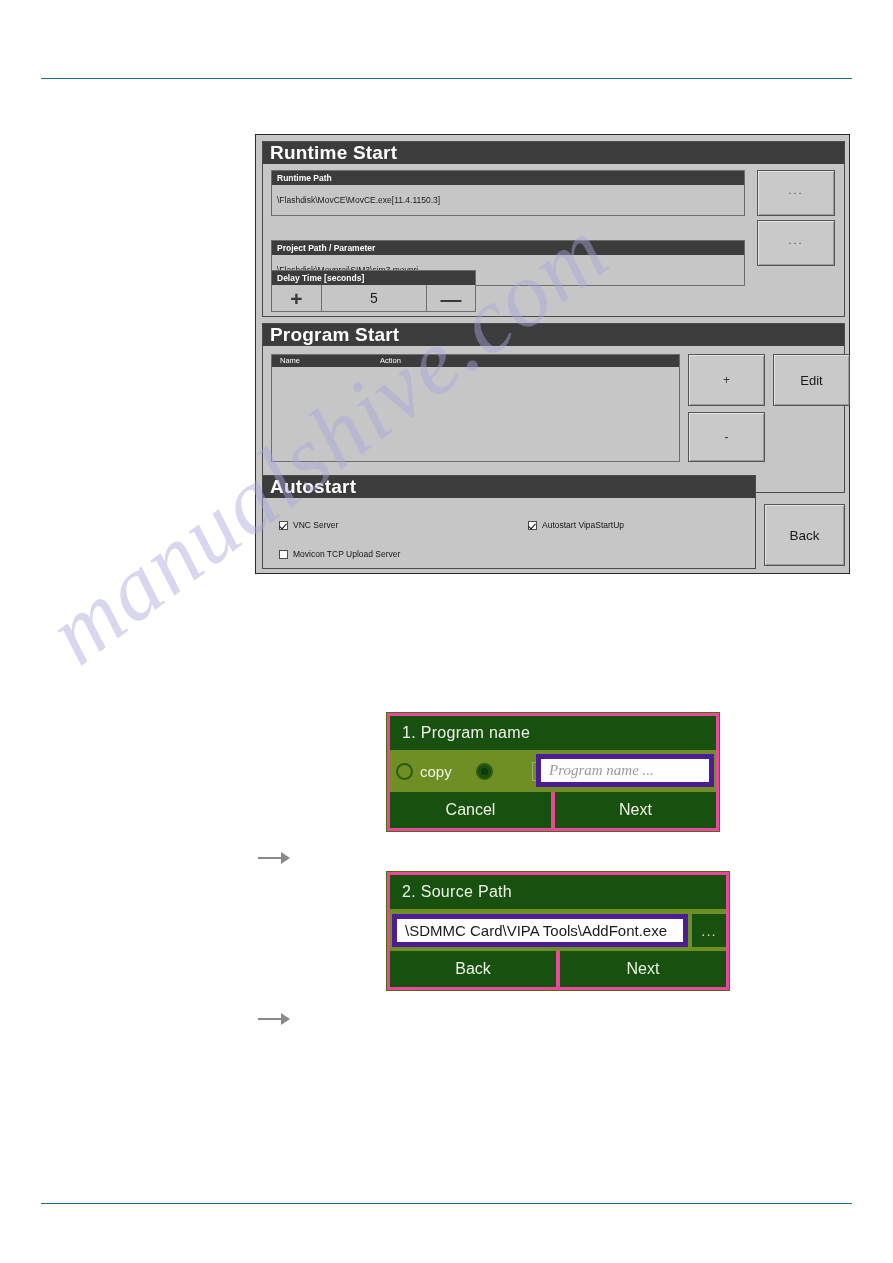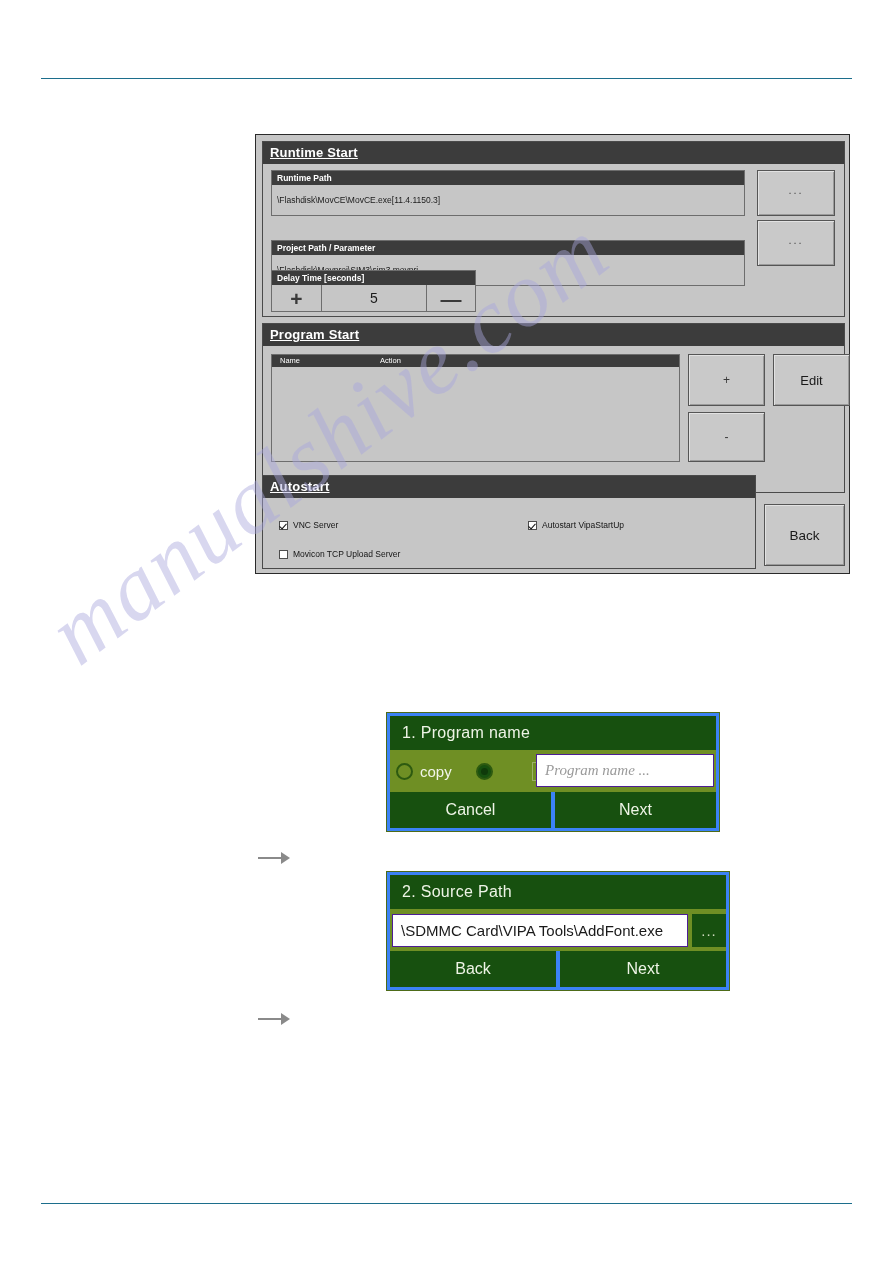--- a/index.html
+++ b/index.html
@@ -80,22 +80,21 @@
     font-size: 13px;
     font-weight: bold;
     line-height: 19px;
     padding-left: 7px;
     letter-spacing: .2px;
     box-sizing: border-box;
   }
   .group.big > .g-head {
     height: 22px;
     line-height: 22px;
-    font-size: 13px;
-    text-decoration: underline;
+    font-size: 19px;
   }
   .group > .g-body {
     position: relative;
     height: calc(100% - 19px);
   }
 
   
   .sub {
     position: absolute;
     box-sizing: border-box;
@@ -245,21 +244,21 @@
     width: 3px; height: 6px;
     border: solid #141414;
     border-width: 0 1.5px 1.5px 0;
     transform: rotate(42deg);
   }
 
   
   .dlg {
     position: absolute;
     box-sizing: border-box;
-    background: #3b82f6;
+    background: #ec4899;
     border: 1px solid #4d6b18;
     padding: 3px;
     z-index: 12;
   }
   .dlg-title {
     background: #17500f;
     color: #eef4e6;
     font-size: 16px;
     line-height: 34px;
     height: 34px;
@@ -318,21 +317,21 @@
     border-radius: 50%;
     background: #0f3a0a;
   }
   .g-radio.sel .lbl {
     outline: 1px solid #9bb06a;
     padding: 0 3px;
   }
 
   .g-input {
     background: #ffffff;
-    border: 1px solid #4c1d95;
+    border: 5px solid #4c1d95;
     box-sizing: border-box;
     height: 33px;
     display: flex;
     align-items: center;
     padding: 0 8px;
     font-size: 15px;
     color: #1a1a1a;
     overflow: hidden;
     white-space: nowrap;
   }

